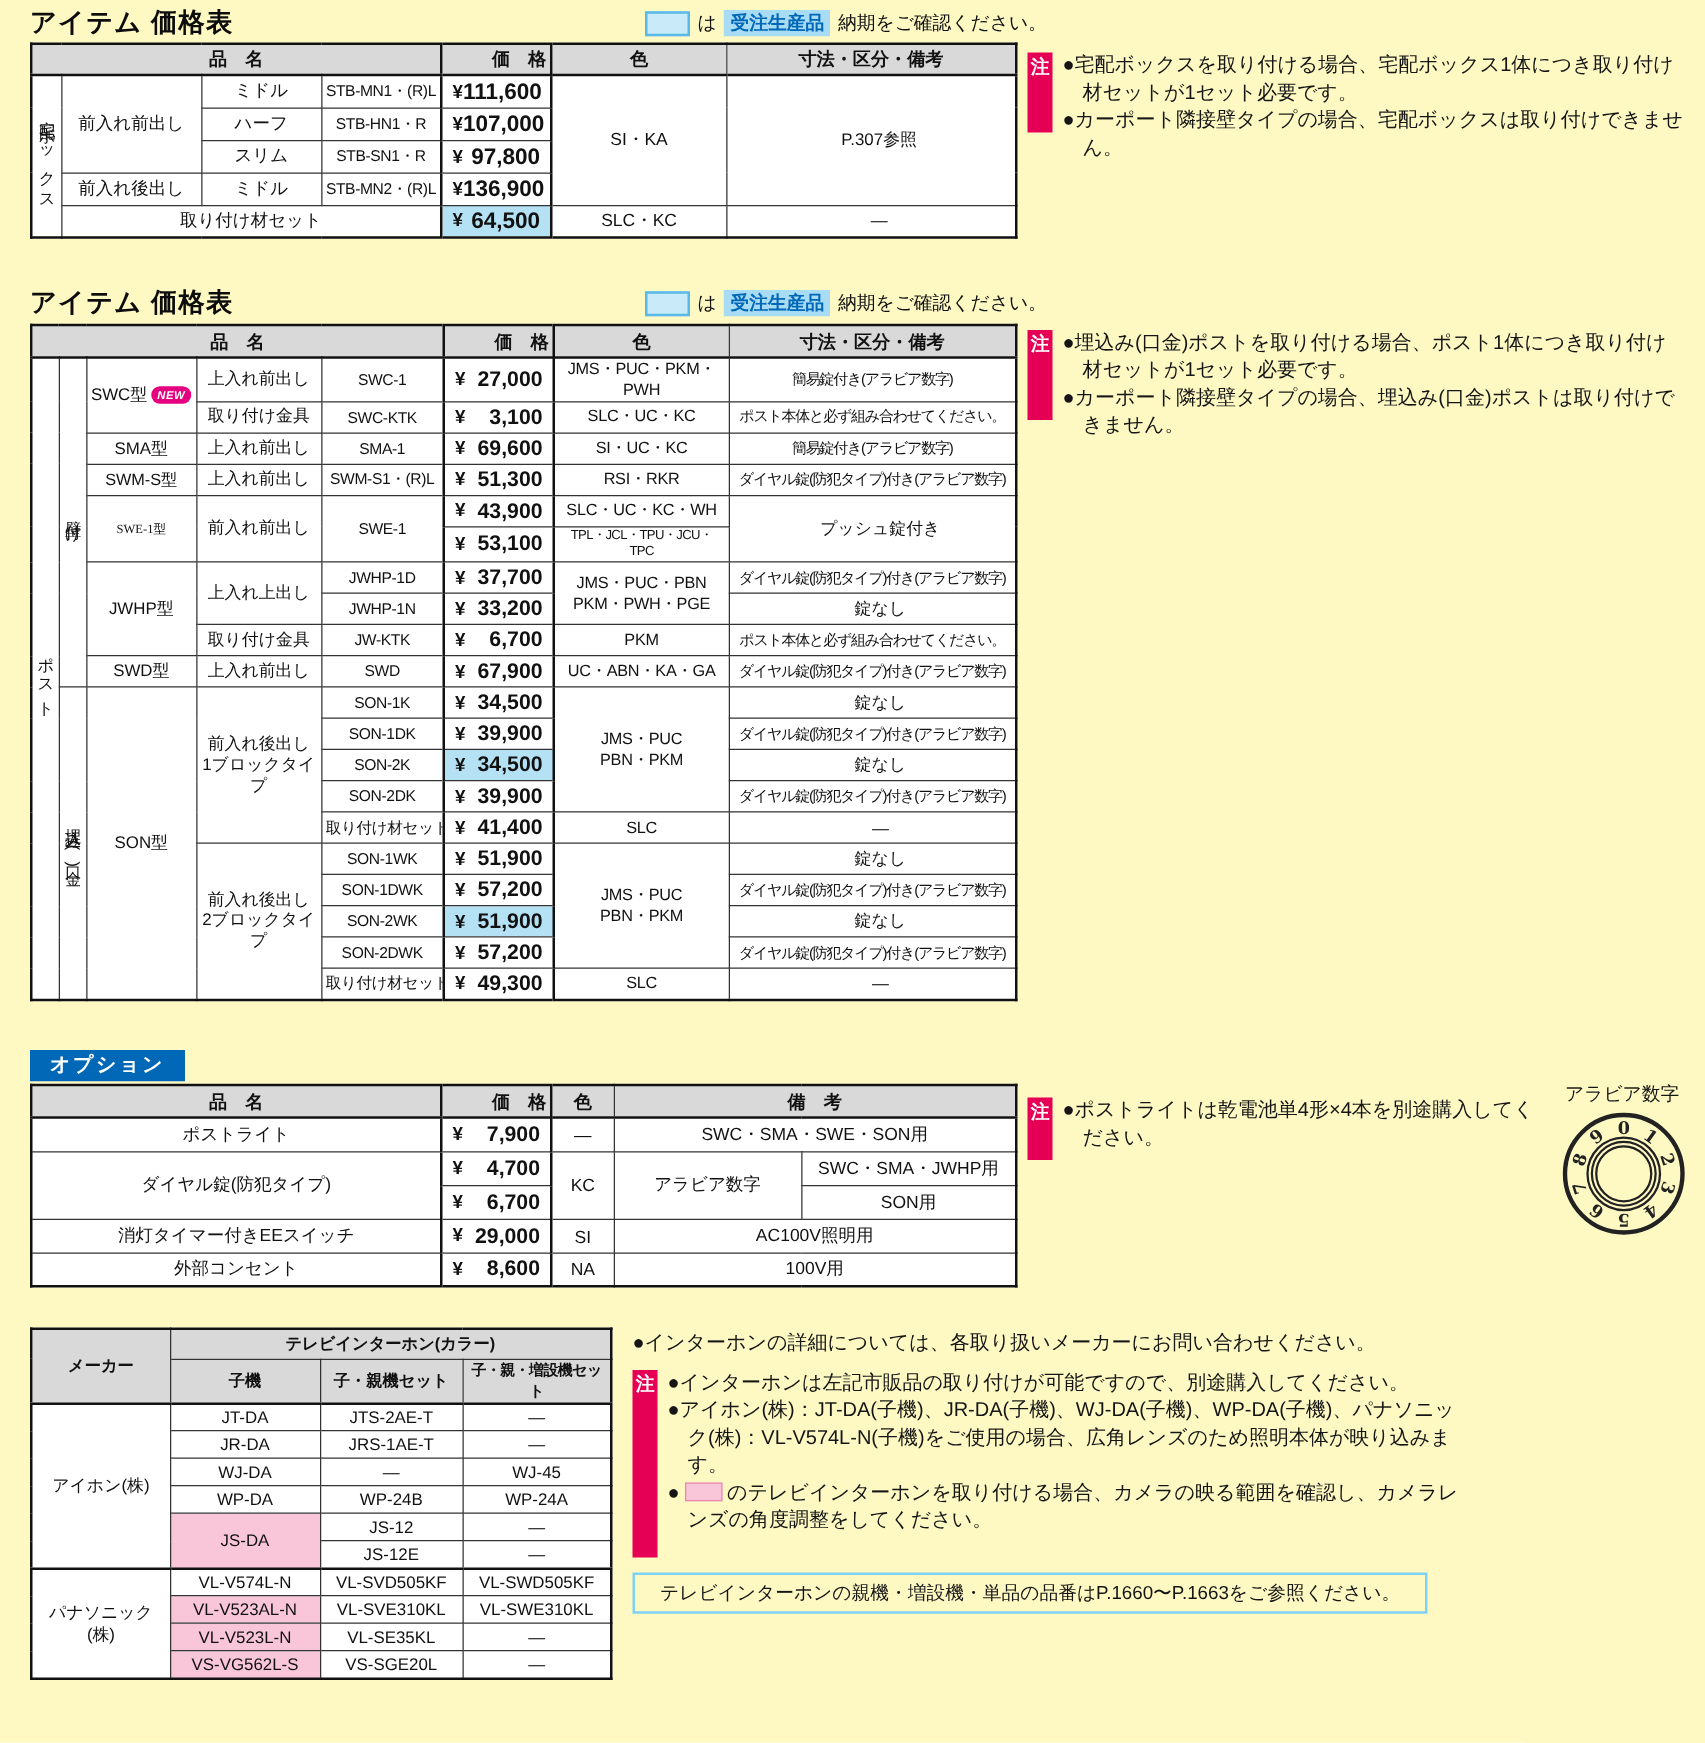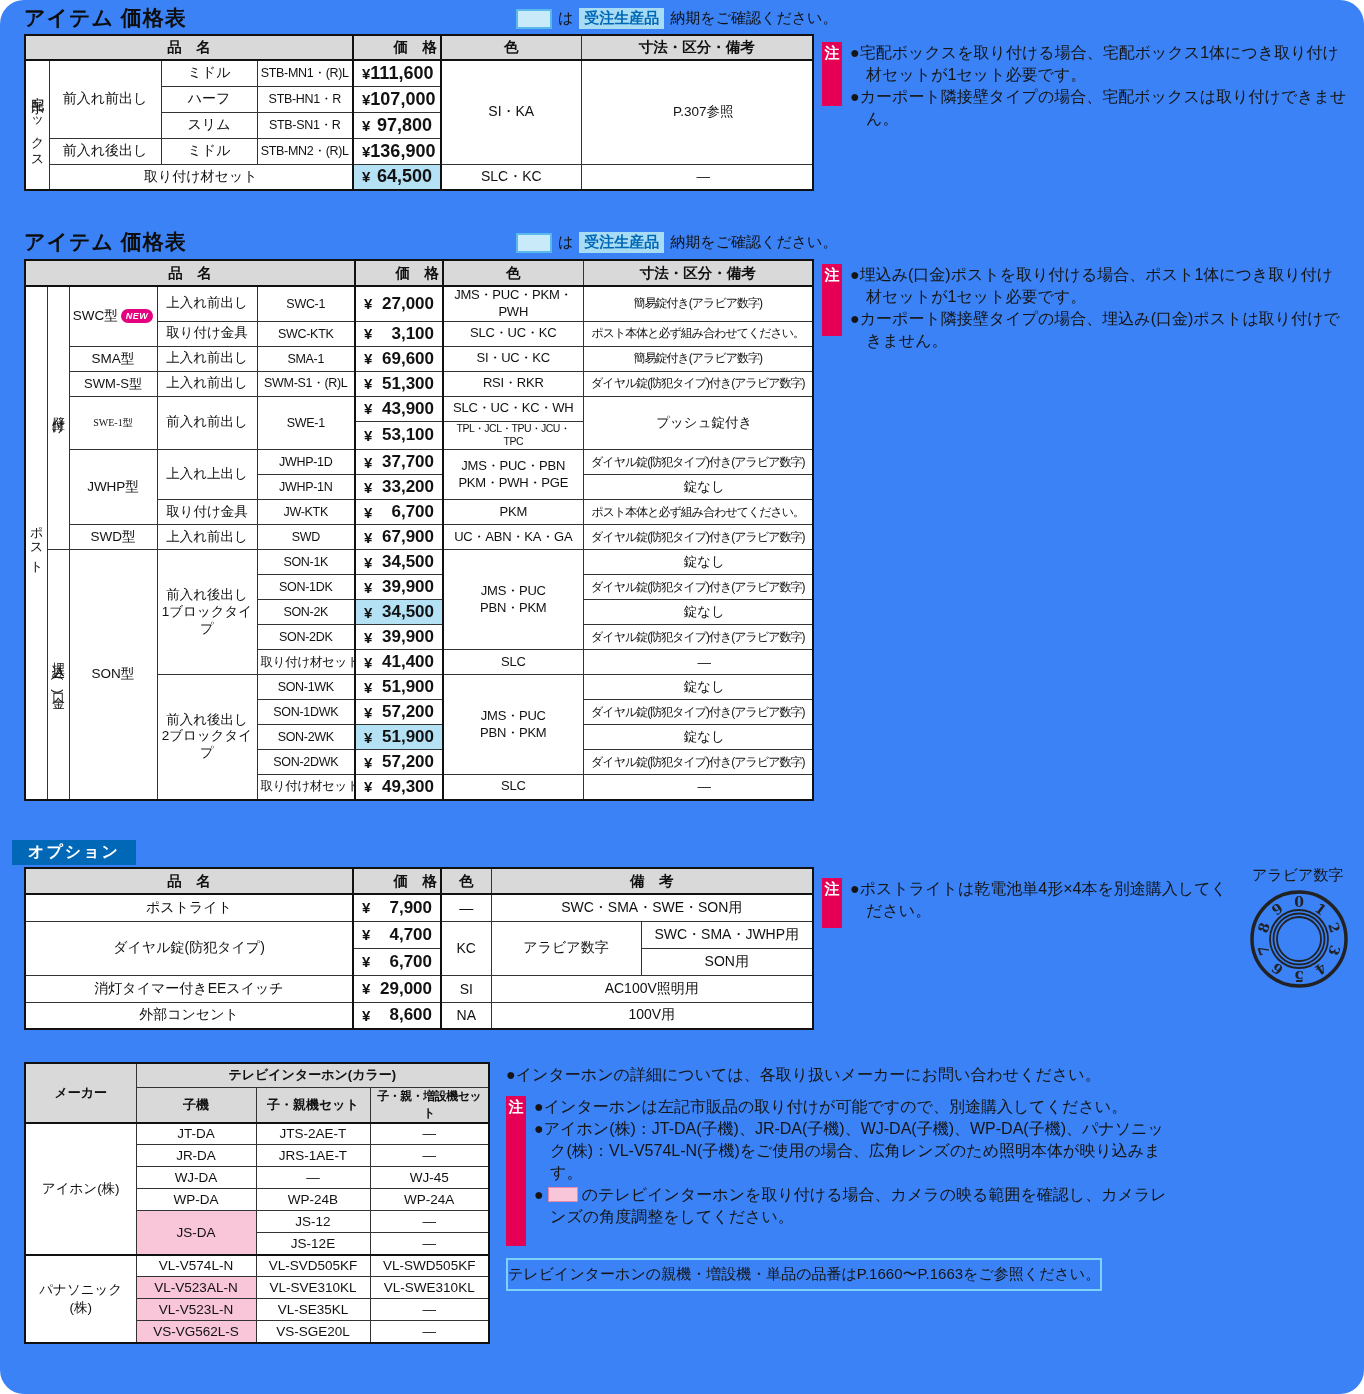--- a/index.html
+++ b/index.html
@@ -1,17 +1,17 @@
 <!DOCTYPE html>
 <html><head>
 <meta charset="utf-8">
 <style>
   * { box-sizing: border-box; margin: 0; padding: 0; }
   body { background:#fff; font-family:"Liberation Sans", sans-serif; color:#111; }
-  #canvas { position:relative; width:1364px; height:1394px; background:#3b82f6; overflow:hidden;border-radius:24px; }
+  #canvas { position:relative; width:1364px; height:1394px; background:#fef9c3; overflow:hidden; }
 
   .abs { position:absolute; }
   .sec-title { font-size:21px; font-weight:bold; letter-spacing:1px; color:#0d0d0d; }
 
   
   .legend { display:flex; align-items:center; gap:6px; font-size:15px; }
   .legend-swatch { width:36px; height:20px; background:#c9eaf8; border:2px solid #5ab9e8; display:inline-block; }
   .order-label { background:#a7dcf4; color:#0068b7; font-weight:bold; padding:1px 5px; font-size:15px; }
 
   
@@ -49,21 +49,21 @@
                font-weight:bold; font-size:15px; padding-top:2px; }
   .note-lines { flex:1; }
   .note-line { padding-left:1em; text-indent:-1em; font-size:16px; line-height:22px; color:#151515; }
 
   .opt-label { background:#0068b7; color:#fff; font-weight:bold; font-size:16px; padding:2px 16px; display:inline-block; letter-spacing:2px; }
 
   .dial-label { font-size:15px; color:#151515; }
   .dial-digit { font-family:"DejaVu Serif", serif; font-size:14px; font-weight:bold; fill:#222; }
 
   .swatch-pink { display:inline-block; width:30px; height:15px; background:#f8c6d8; border:1px solid #e889ab; vertical-align:-2px; margin:0 4px; }
-  .ref-box { border:2px solid #7fd2f5; padding:5px 0; font-size:15px; color:#151515; white-space:nowrap; }
+  .ref-box { border:2px solid #7fd2f5; padding:5px 20px; font-size:15px; color:#151515; white-space:nowrap; }
 </style>
 </head>
 <body>
 
 <div id="canvas">
 
   <div class="abs sec-title" style="left:24px; top:4px;">アイテム 価格表</div>
 
   <div class="abs legend" style="left:516px; top:8px;">
     <span class="legend-swatch"></span>
@@ -432,21 +432,21 @@
   </table>
 
   <div class="abs note-block" style="left:822px; top:264px; width:526px;">
     <div class="chu-badge" style="height:72px;">注</div>
     <div class="note-lines">
       <div class="note-line">●埋込み(口金)ポストを取り付ける場合、ポスト1体につき取り付け材セットが1セット必要です。</div>
       <div class="note-line">●カーポート隣接壁タイプの場合、埋込み(口金)ポストは取り付けできません。</div>
     </div>
   </div>
 
-  <div class="abs opt-label" style="left:12px; top:840px;">オプション</div>
+  <div class="abs opt-label" style="left:24px; top:840px;">オプション</div>
 
   <table id="t-options" class="abs" style="left:24px; top:867px; width:788px;">
     <colgroup>
         <col style="width:328px">
         <col style="width:88px">
         <col style="width:50px">
         <col style="width:150px">
         <col style="width:172px">
       </colgroup>
     <thead>

